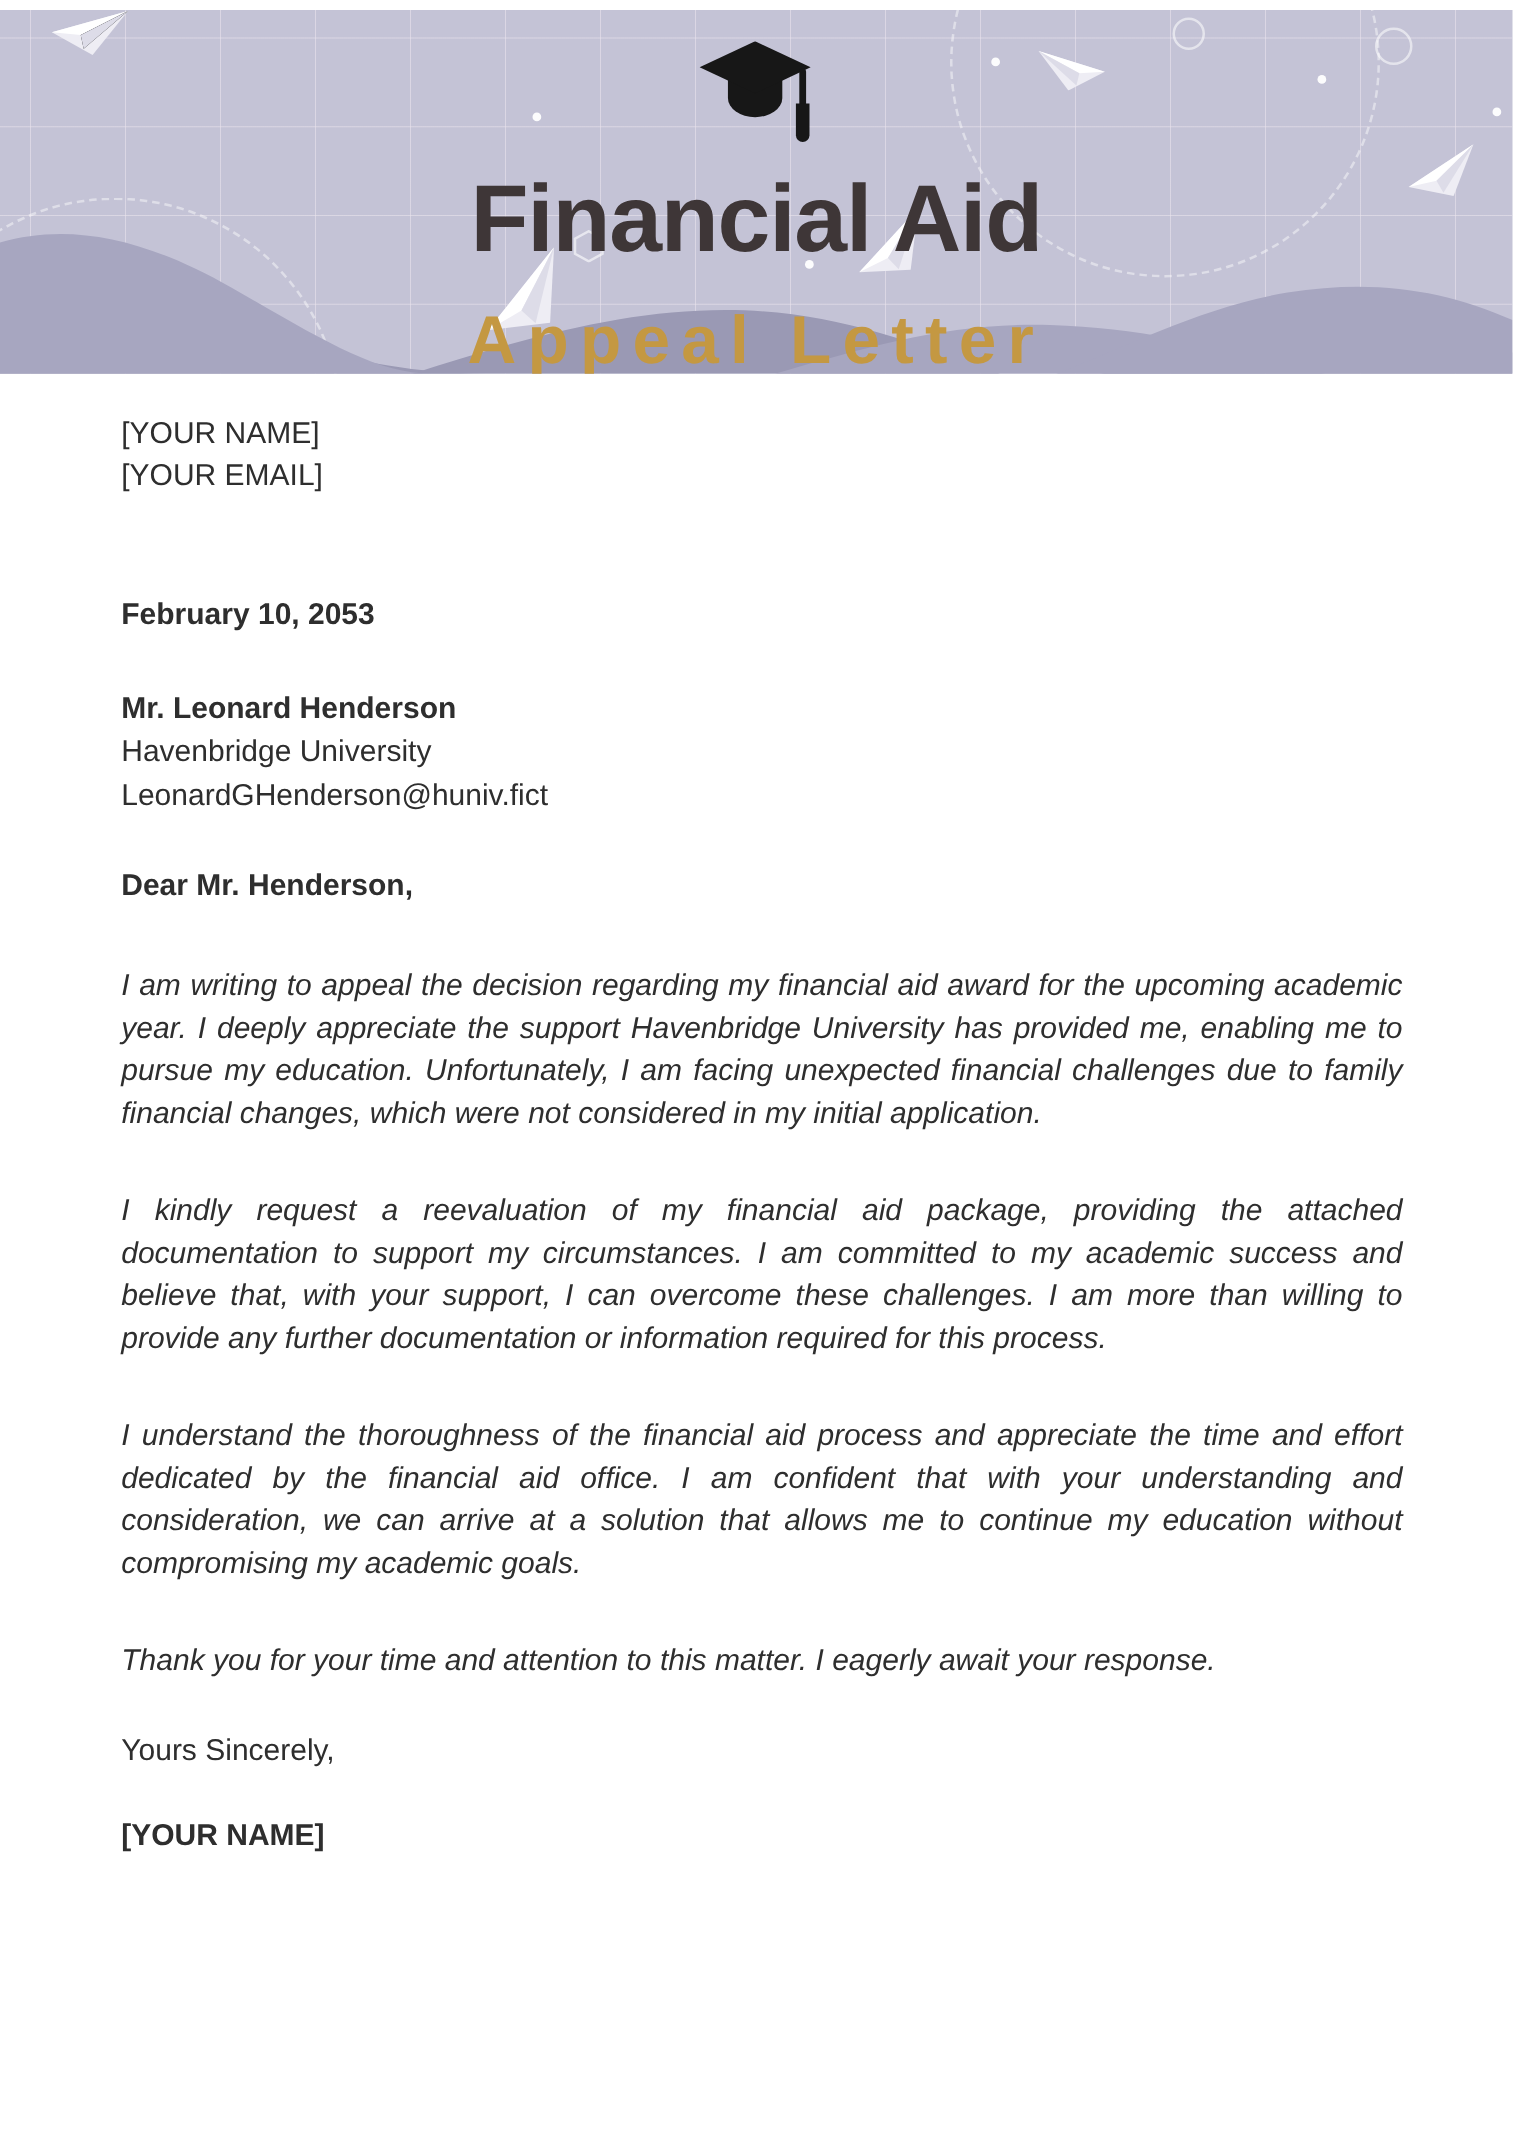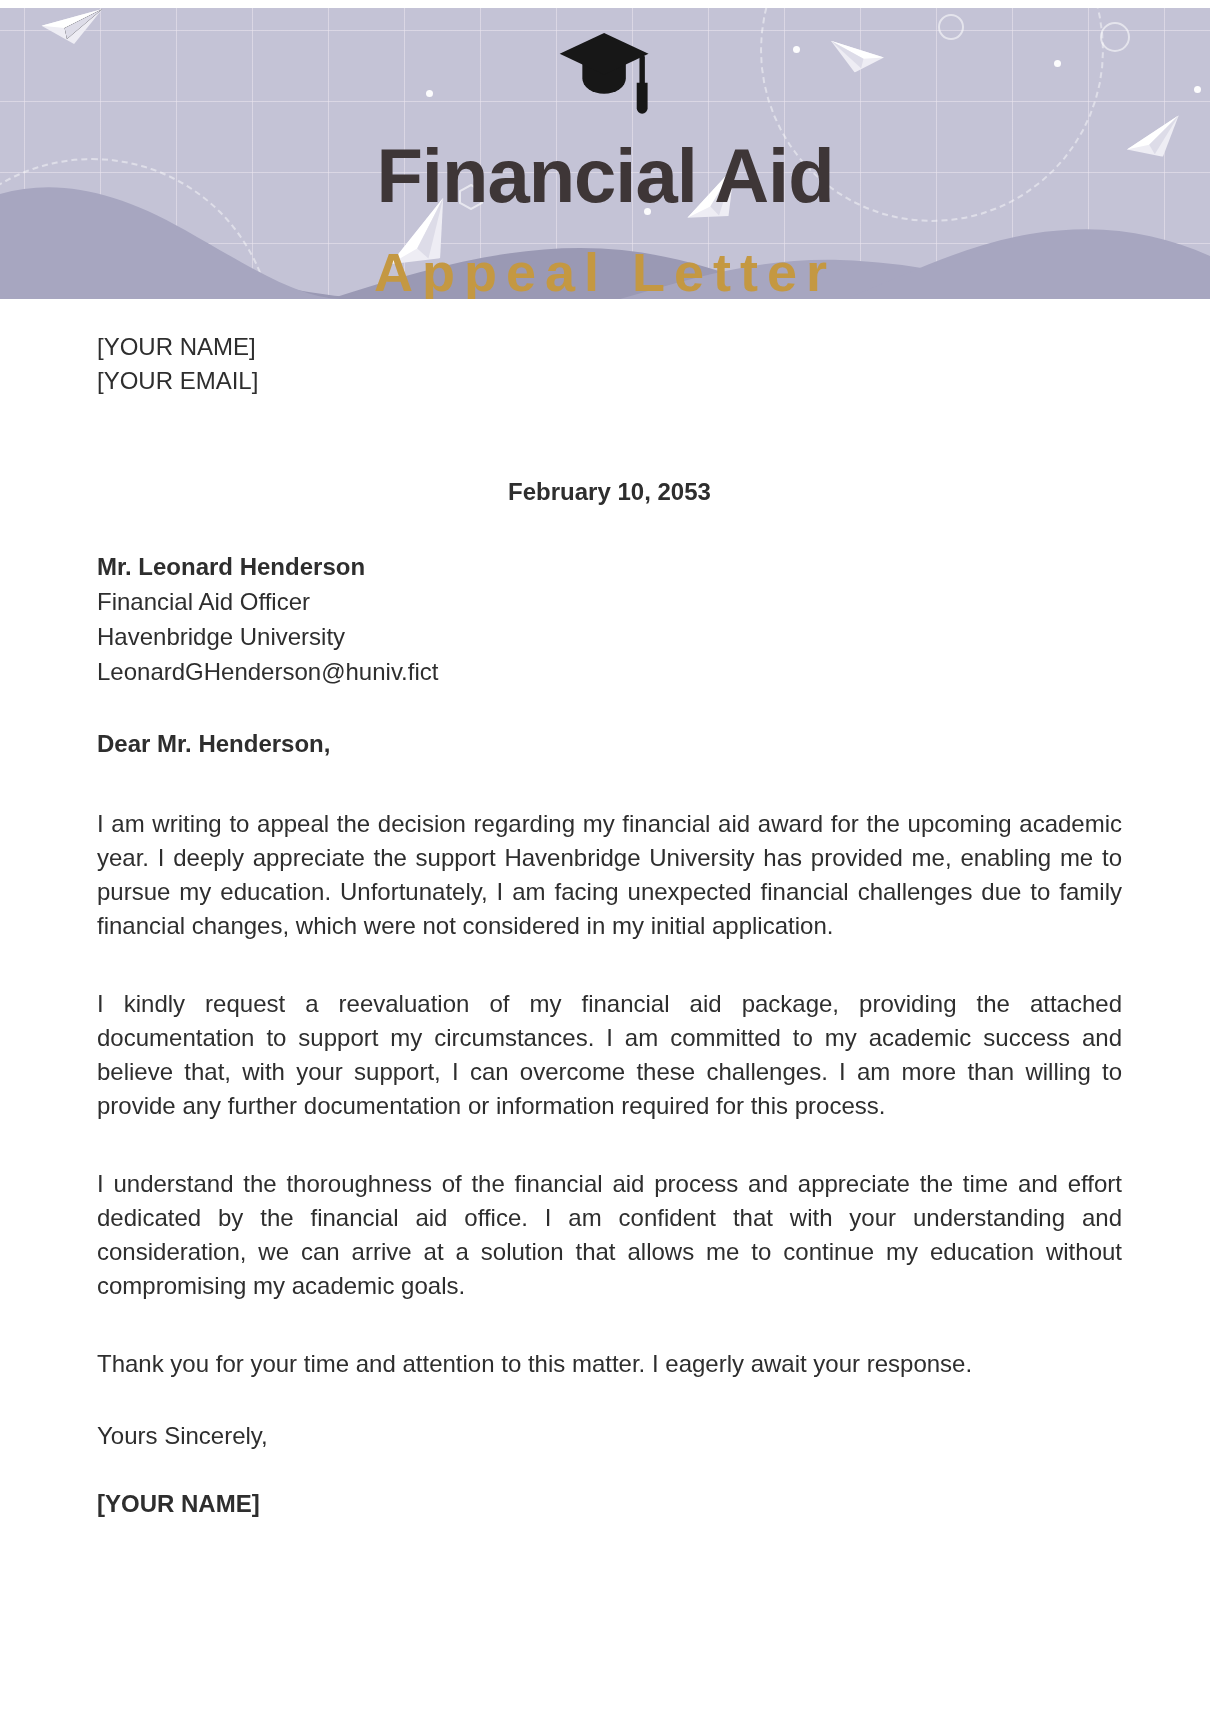--- a/index.html
+++ b/index.html
@@ -63,25 +63,25 @@
   
   .letter { padding: 0 98px 0 97px; }
   .letter-title {
     margin: 134px 0 0;
     font-size: 38px; line-height: 44px; font-weight: 700;
     letter-spacing: -0.5px; color: #1c1c1c; text-align: center;
   }
   .letter p { margin: 0; font-size: 24px; line-height: 34px; color: #2e2e2e; }
   .bold { font-weight: 700; color: #222222; }
   .sender-name   { margin-top: 31px !important; }
-  .date-line     { margin-top: 77px !important; text-align: center; }
+  .date-line     { margin-top: 77px !important; }
   .recip         { line-height: 35px !important; }
   .recip-first   { margin-top: 40px !important; }
   .salutation    { margin-top: 38px !important; }
-  .para          { margin-top: 44px !important; }
+  .para          { margin-top: 44px !important; font-style: italic; }
   .para-first    { margin-top: 46px !important; }
   .para.justify  { text-align: justify; }
   .closing       { margin-top: 38px !important; }
   .signature     { margin-top: 34px !important; }
 </style>
 </head>
 <body>
 
 <header class="banner">
   <div class="grid-overlay"></div>
@@ -149,21 +149,20 @@
 </header>
 
 <main class="letter">
 
   <p class="sender-name">[YOUR NAME]</p>
   <p>[YOUR EMAIL]</p>
 
   <p class="date-line bold">February 10, 2053</p>
 
   <p class="recip recip-first bold">Mr. Leonard Henderson</p>
-  <p class="recip">Financial Aid Officer</p>
   <p class="recip">Havenbridge University</p>
   <p class="recip">LeonardGHenderson@huniv.fict</p>
 
   <p class="salutation bold">Dear Mr. Henderson,</p>
 
   <p class="para para-first justify">I am writing to appeal the decision regarding my financial aid award for the upcoming academic year. I deeply appreciate the support Havenbridge University has provided me, enabling me to pursue my education. Unfortunately, I am facing unexpected financial challenges due to family financial changes, which were not considered in my initial application.</p>
   <p class="para justify">I kindly request a reevaluation of my financial aid package, providing the attached documentation to support my circumstances. I am committed to my academic success and believe that, with your support, I can overcome these challenges. I am more than willing to provide any further documentation or information required for this process.</p>
   <p class="para justify">I understand the thoroughness of the financial aid process and appreciate the time and effort dedicated by the financial aid office. I am confident that with your understanding and consideration, we can arrive at a solution that allows me to continue my education without compromising my academic goals.</p>
   <p class="para">Thank you for your time and attention to this matter. I eagerly await your response.</p>
 

